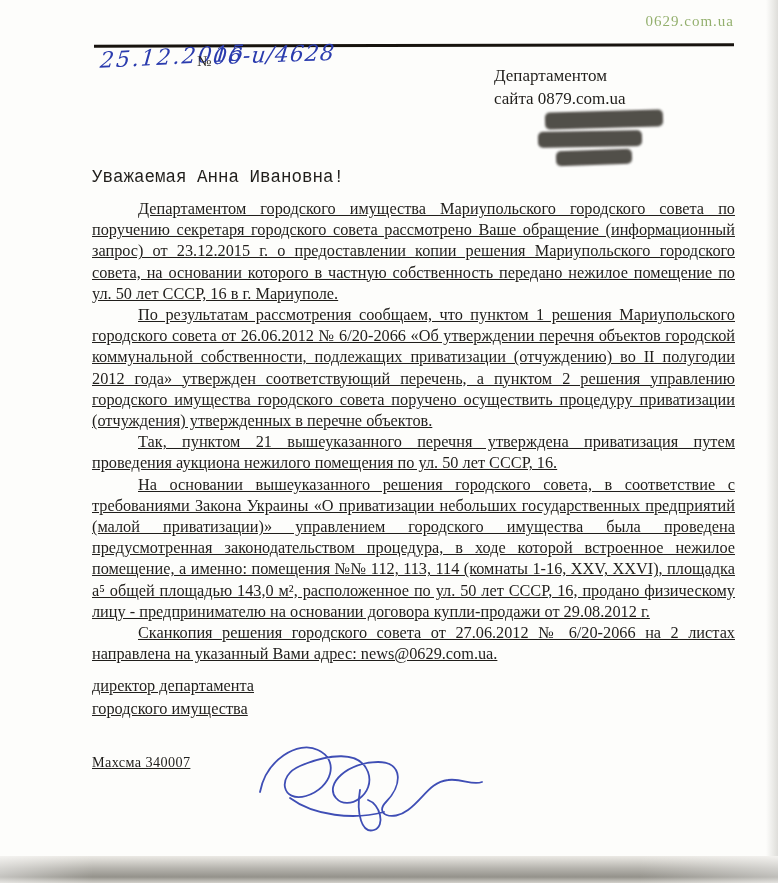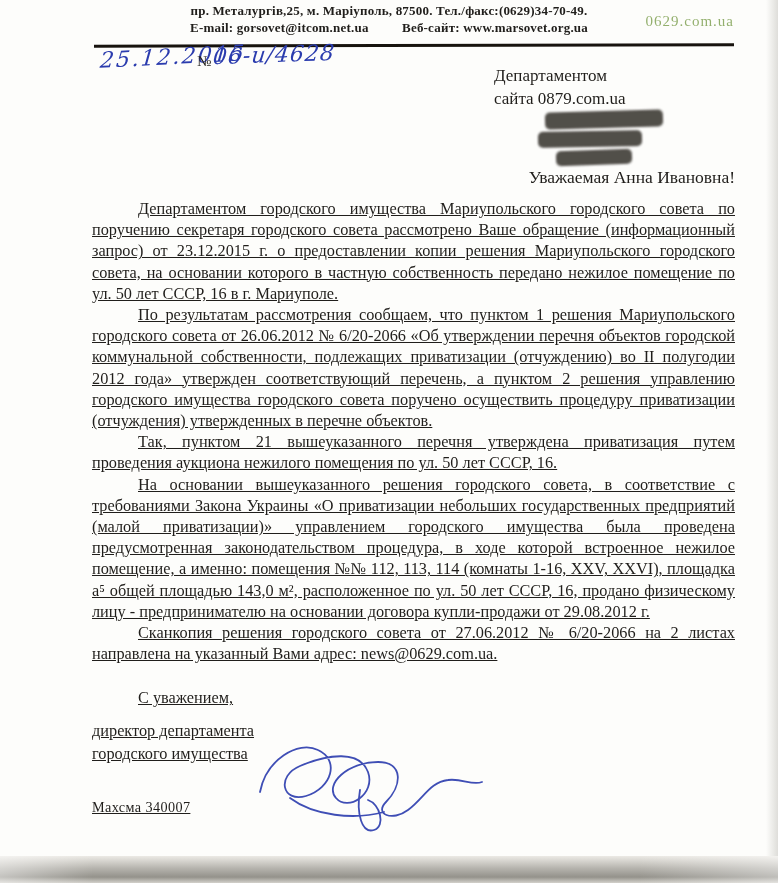--- a/index.html
+++ b/index.html
@@ -61,21 +61,21 @@
   .redact {
     position:absolute; background:#45423c;
     border-radius:5px; opacity:.93; filter:blur(1.2px);
   }
   .redact.r1 { left:545px; top:111px; width:118px; height:17px; transform:rotate(-1.6deg); }
   .redact.r2 { left:538px; top:131px; width:104px; height:16px; transform:rotate(-1deg); }
   .redact.r3 { left:556px; top:150px; width:76px;  height:15px; transform:rotate(-2deg); }
 
   .salutation {
     position:absolute; left:92px; top:167px; width:643px;
-    text-align:right; font-size:17.5px;
+    text-align:left; font-size:17.5px;font-family:Liberation Mono, monospace;
   }
 
   
   .content {
     position:absolute; left:92px; top:198px; width:643px;
     font-size:16.3px; line-height:21.2px; text-align:justify;text-decoration:underline;
   }
   .content p { margin:0; text-indent:46px; }
 
   .regards { margin-top:23px; text-indent:46px; text-align:left; }
@@ -105,27 +105,20 @@
   .scan-right {
     position:absolute; right:0; top:0; width:12px; height:100%;
     background:linear-gradient(to left, rgba(150,148,140,.30), rgba(150,148,140,0));
   }
 </style>
 </head>
 <body>
 
 <div class="page">
 
-  <div class="letterhead">
-    <div>пр. Металургів,25, м. Маріуполь, 87500. Тел./факс:(0629)34-70-49.</div>
-    <div class="contacts">
-      <span>E-mail: gorsovet@itcom.net.ua</span>
-      <span>Веб-сайт: www.marsovet.org.ua</span>
-    </div>
-  </div>
 
   <div class="scan-watermark">0629.com.ua</div>
 
   <div class="rule"></div>
 
   <div class="hand hand-date">25.12.2015</div>
   <div class="no-sign">№</div>
   <div class="hand hand-number">06-и/4628</div>
 
   <div class="recipient">
@@ -139,21 +132,20 @@
 
   <div class="salutation">Уважаемая Анна Ивановна!</div>
 
   <div class="content">
     <p>Департаментом городского имущества Мариупольского городского совета по поручению секретаря городского совета рассмотрено Ваше обращение (информационный запрос) от 23.12.2015 г. о предоставлении копии решения Мариупольского городского совета, на основании которого в частную собственность передано нежилое помещение по ул. 50 лет СССР, 16 в г. Мариуполе.</p>
     <p>По результатам рассмотрения сообщаем, что пунктом 1 решения Мариупольского городского совета от 26.06.2012 № 6/20-2066 «Об утверждении перечня объектов городской коммунальной собственности, подлежащих приватизации (отчуждению) во II полугодии 2012 года» утвержден соответствующий перечень, а пунктом 2 решения управлению городского имущества городского совета поручено осуществить процедуру приватизации (отчуждения) утвержденных в перечне объектов.</p>
     <p>Так, пунктом 21 вышеуказанного перечня утверждена приватизация путем проведения аукциона нежилого помещения по  ул. 50 лет СССР, 16.</p>
     <p>На основании вышеуказанного решения городского совета, в соответствие с требованиями Закона Украины «О приватизации небольших государственных предприятий (малой приватизации)» управлением городского имущества была проведена предусмотренная законодательством процедура, в ходе которой встроенное нежилое помещение, а именно: помещения №№ 112, 113, 114 (комнаты 1-16, XXV, XXVI), площадка а⁵  общей площадью 143,0 м², расположенное по ул. 50 лет СССР, 16, продано физическому лицу - предпринимателю на основании договора купли-продажи от 29.08.2012 г.</p>
     <p>Сканкопия  решения городского совета от 27.06.2012 № 6/20-2066 на 2 листах направлена на указанный Вами адрес: news@0629.com.ua.</p>
 
-    <div class="regards">С уважением,</div>
 
     <div class="signer">
       <div class="signer-title">
         <div>директор департамента</div>
         <div>городского имущества</div>
       </div>
     </div>
 
     <div class="executor">Махсма  340007</div>
   </div>

